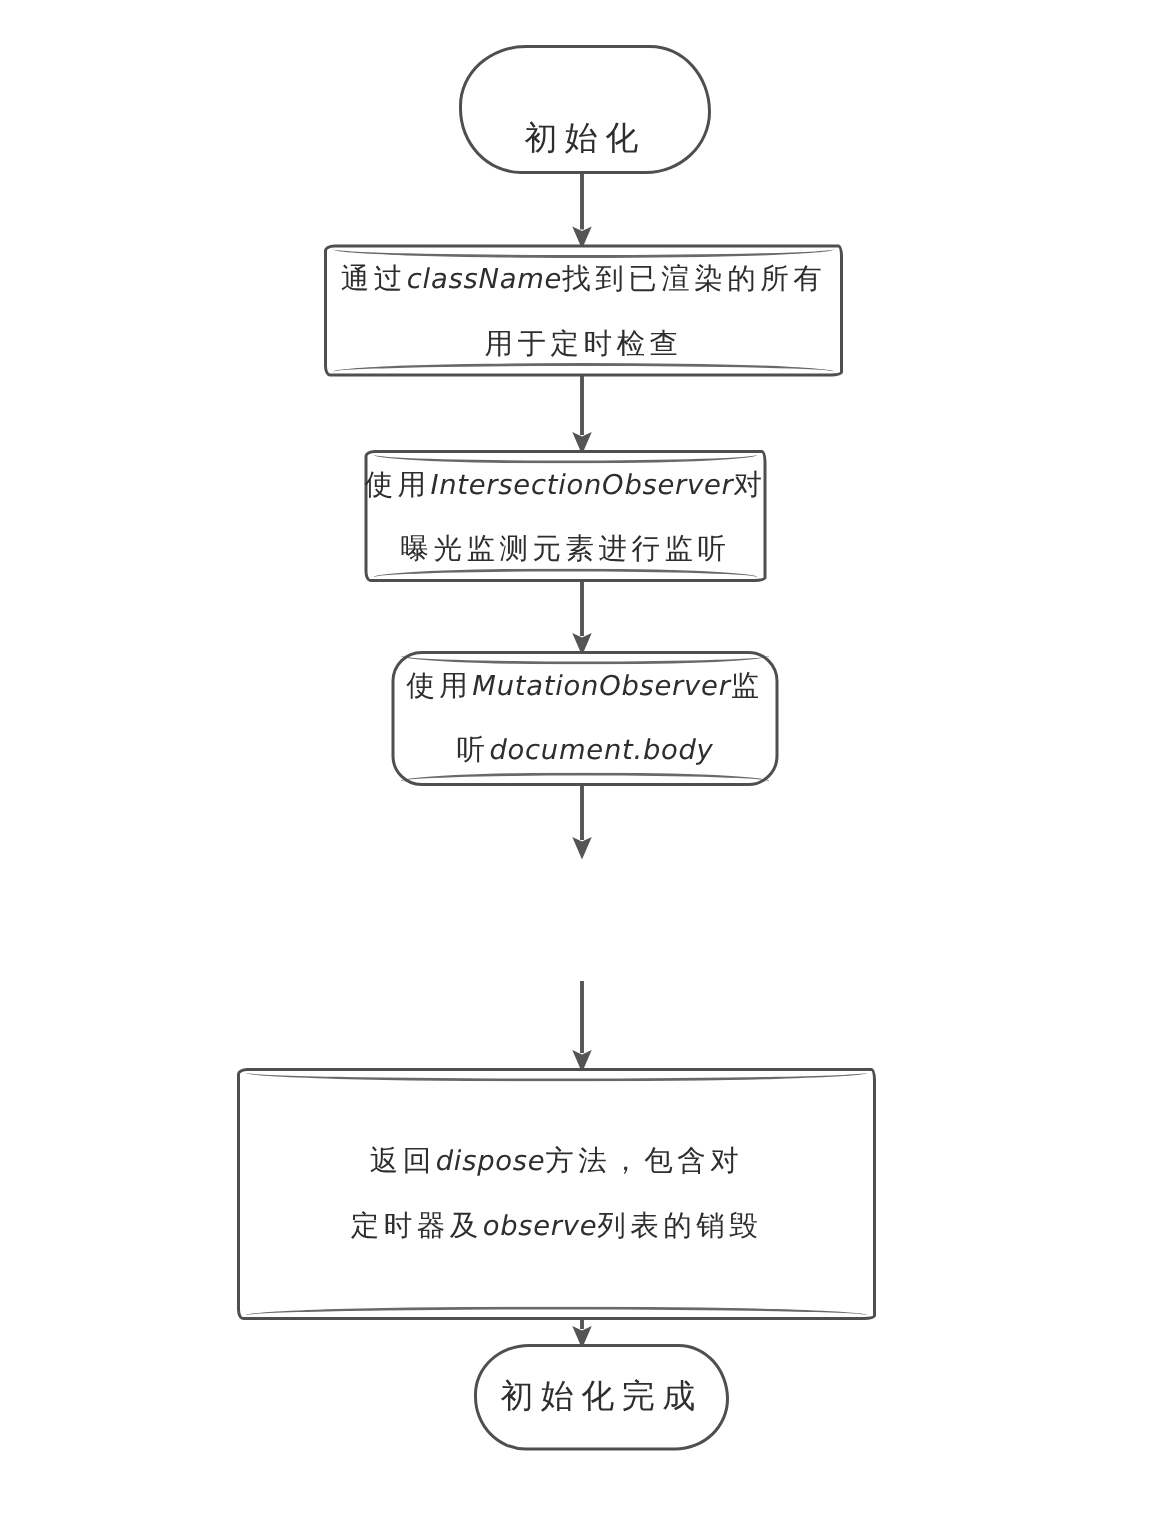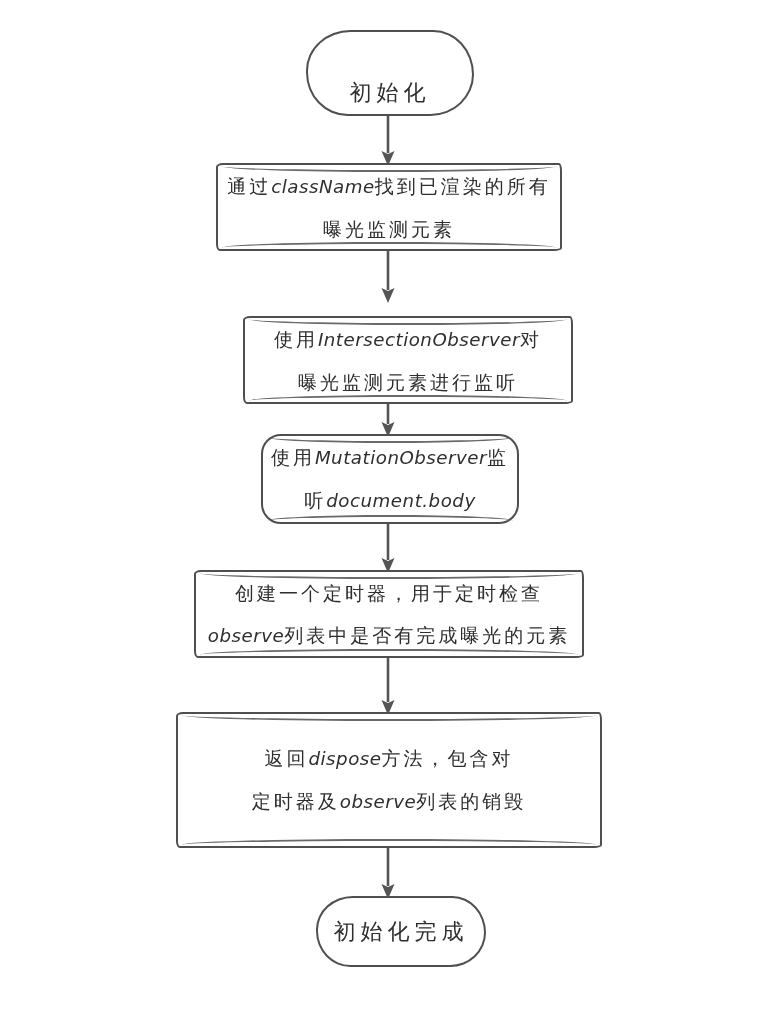--- a/index.html
+++ b/index.html
@@ -68,24 +68,24 @@
     letter-spacing:5px;
   }
   .latin{
     font-style:italic;
     letter-spacing:0.5px;
     font-size:0.96em;
   }
   
   #n-start {left:306px; top:30px;  width:168px; height:86px;justify-content:flex-end;}
   #n-step1 {left:216px; top:163px; width:346px; height:88px;}
-  #n-step2 {left:243px; top:316px; width:330px; height:88px;}
+  #n-step2 {left:243px; top:300px; width:268px; height:88px;}
   #n-step3 {left:261px; top:434px; width:258px; height:90px;border-radius:20px;}
   #n-step4 {left:194px; top:570px; width:390px; height:88px;}
-  #n-step5 {left:176px; top:712px; width:426px; height:136px;}
+  #n-step5 {left:158px; top:712px; width:426px; height:168px;}
   #n-step5 .line{line-height:43px;}
   #n-end   {left:316px; top:896px; width:170px; height:71px;}
   
   .arrow{
     position:absolute;
     left:377px;
     width:22px;
     z-index:1;
   }
   .arrow svg{display:block;}
@@ -107,21 +107,21 @@
 
   <div class="arrow" id="a1">
     <svg width="22" height="54" viewBox="0 0 22 54" aria-hidden="true">
       <line x1="11" y1="0" x2="11" y2="41" stroke="#555555" stroke-width="2.6"></line>
       <polygon points="11,54 4.5,39 11,42 17.5,39" fill="#555555"></polygon>
     </svg>
   </div>
 
   <div class="node process" id="n-step1">
     <div class="line">通过<span class="latin">className</span>找到已渲染的所有</div>
-    <div class="line">曝光监测元素</div>
+    <div class="line">用于定时检查</div>
   </div>
 
   <div class="arrow" id="a2">
     <svg width="22" height="56" viewBox="0 0 22 56" aria-hidden="true">
       <line x1="11" y1="0" x2="11" y2="43" stroke="#555555" stroke-width="2.6"></line>
       <polygon points="11,56 4.5,41 11,44 17.5,41" fill="#555555"></polygon>
     </svg>
   </div>
 
   <div class="node process" id="n-step2">
@@ -141,24 +141,20 @@
     <div class="line">听<span class="latin">document.body</span></div>
   </div>
 
   <div class="arrow" id="a4">
     <svg width="22" height="53" viewBox="0 0 22 53" aria-hidden="true">
       <line x1="11" y1="0" x2="11" y2="40" stroke="#555555" stroke-width="2.6"></line>
       <polygon points="11,53 4.5,38 11,41 17.5,38" fill="#555555"></polygon>
     </svg>
   </div>
 
-  <div class="node process" id="n-step4">
-    <div class="line">创建一个定时器，用于定时检查</div>
-    <div class="line"><span class="latin">observe</span>列表中是否有完成曝光的元素</div>
-  </div>
 
   <div class="arrow" id="a5">
     <svg width="22" height="61" viewBox="0 0 22 61" aria-hidden="true">
       <line x1="11" y1="0" x2="11" y2="48" stroke="#555555" stroke-width="2.6"></line>
       <polygon points="11,61 4.5,46 11,49 17.5,46" fill="#555555"></polygon>
     </svg>
   </div>
 
   <div class="node process" id="n-step5">
     <div class="line">返回<span class="latin">dispose</span>方法，包含对</div>

